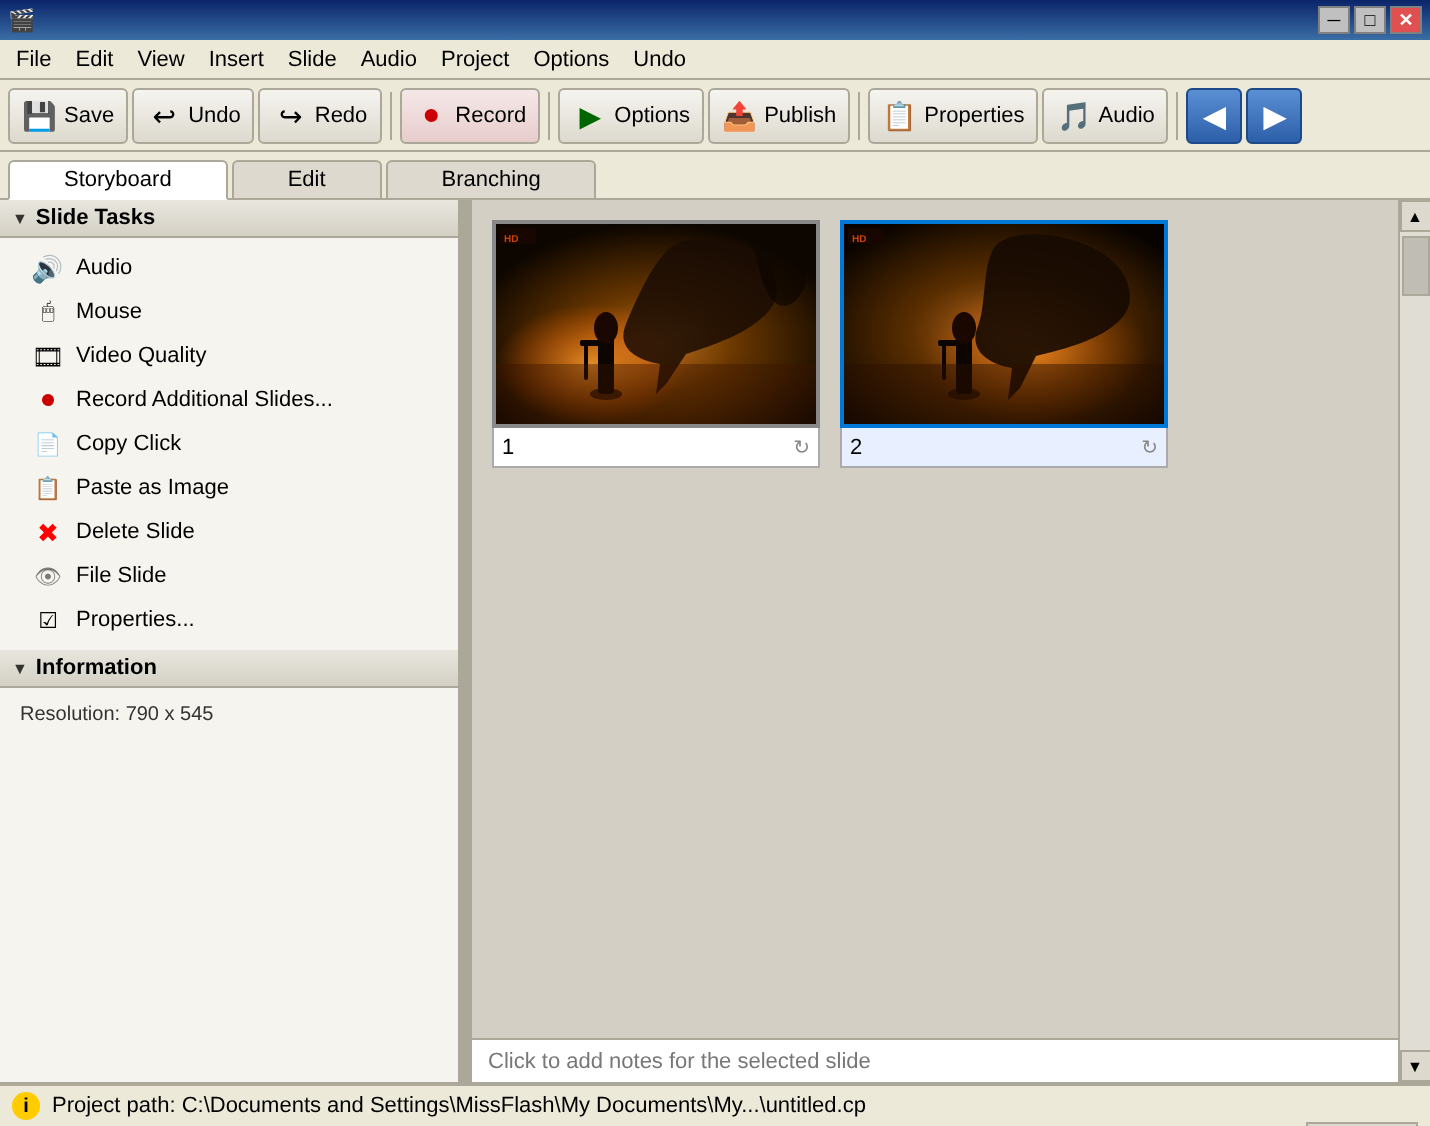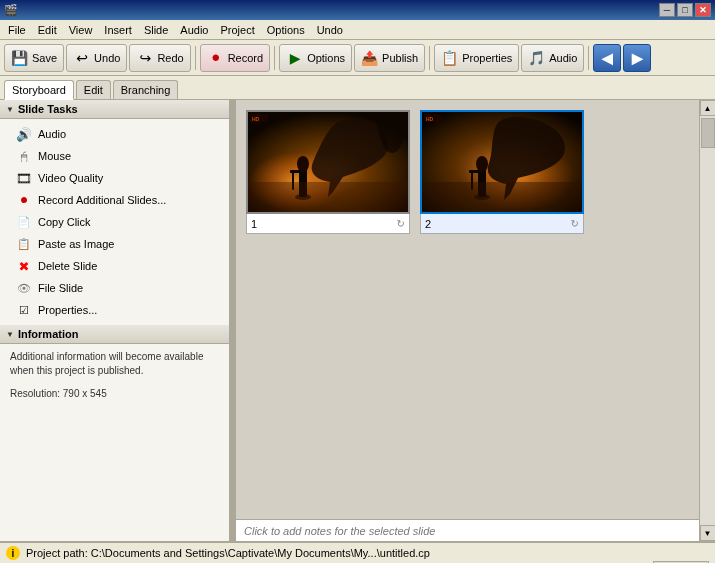--- a/index.html
+++ b/index.html
@@ -101,21 +101,21 @@
     
     #tab-bar {
       background: #ece9d8;
       height: 24px;
       display: flex;
       align-items: flex-end;
       padding: 0 4px;
       border-bottom: 1px solid #aca899;
     }
     .tab {
-      padding: 3px 7px;
+      padding: 3px 27px;
       background: #ddd9ce;
       border: 1px solid #aca899;
       border-bottom: none;
       cursor: pointer;
       font-size: 11px;
       margin-right: 2px;
       border-radius: 3px 3px 0 0;
     }
     .tab.active {
       background: white;
@@ -433,21 +433,20 @@
         <span class="task-icon" style="font-size:11px;">☑</span>
         <span>Properties...</span>
       </div>
     </div>
 
     <div class="panel-section-header">
       <span class="panel-triangle">▼</span>
       <span>Information</span>
     </div>
     <div class="info-section">
-      <p class="info-text">Additional information will become available when this project is published.</p>
       <div class="info-stat">
         <span>Resolution:</span>
         <span>790 x 545</span>
       </div>
     </div>
   </div>
 
   <div id="resize-handle"></div>
 
   <div id="slides-area">
@@ -525,30 +524,30 @@
         </div>
         <div class="slide-number-bar" style="background:#e8f0ff;">
           <span>2</span>
           <span style="color:#888;font-size:10px;">↻</span>
         </div>
       </div>
 
     </div>
 
     <div id="notes-bar">
-      <span style="color:#777;font-style:italic;">Click to add notes for the selected slide</span>
+      <span style="color:#777;">Click to add notes for the selected slide</span>
     </div>
   </div>
 
   <div id="right-scrollbar">
     <div class="scroll-arrow">▲</div>
     <div class="scroll-thumb"></div>
     <div style="flex:1;"></div>
     <div class="scroll-arrow">▼</div>
   </div>
 
 </div>
 
 <div id="status-bar">
   <div id="status-icon">i</div>
-  <span id="status-text">Project path: C:\Documents and Settings\Captivate\My Documents\My...\untitled.cp</span>
+  <span id="status-text">Project path: C:\Documents and Settings\MissFlash\My Documents\My...\untitled.cp</span>
   <div id="resolution-badge">790x545</div>
 </div>
 
 </body></html>

